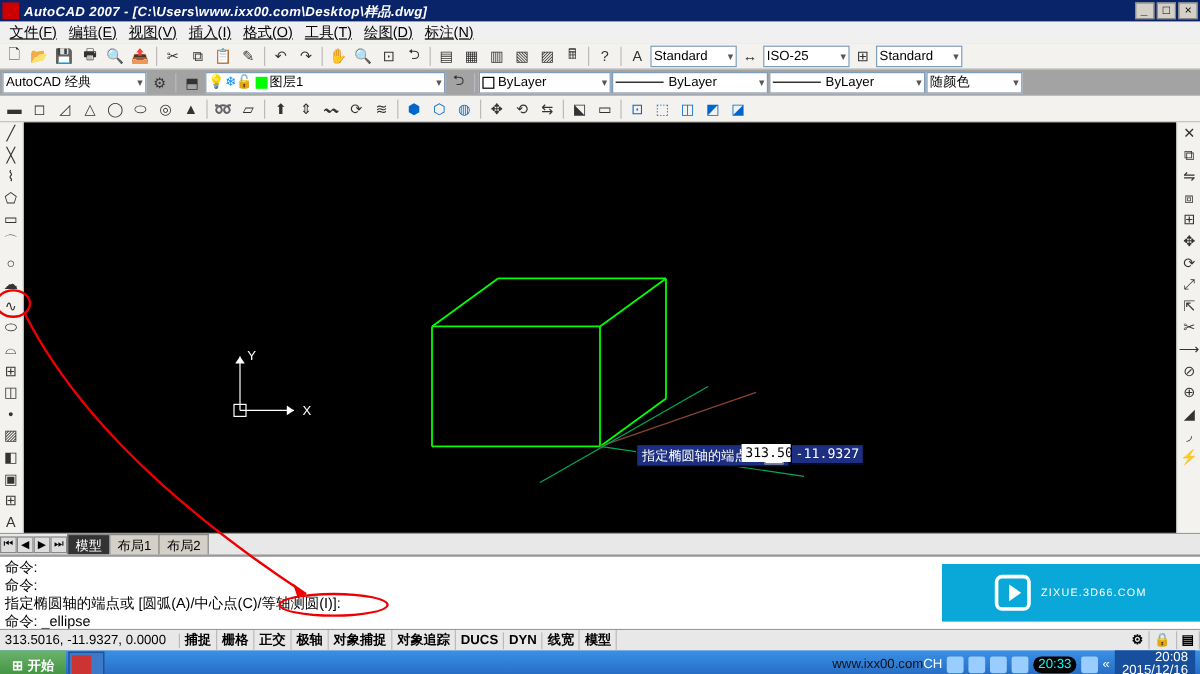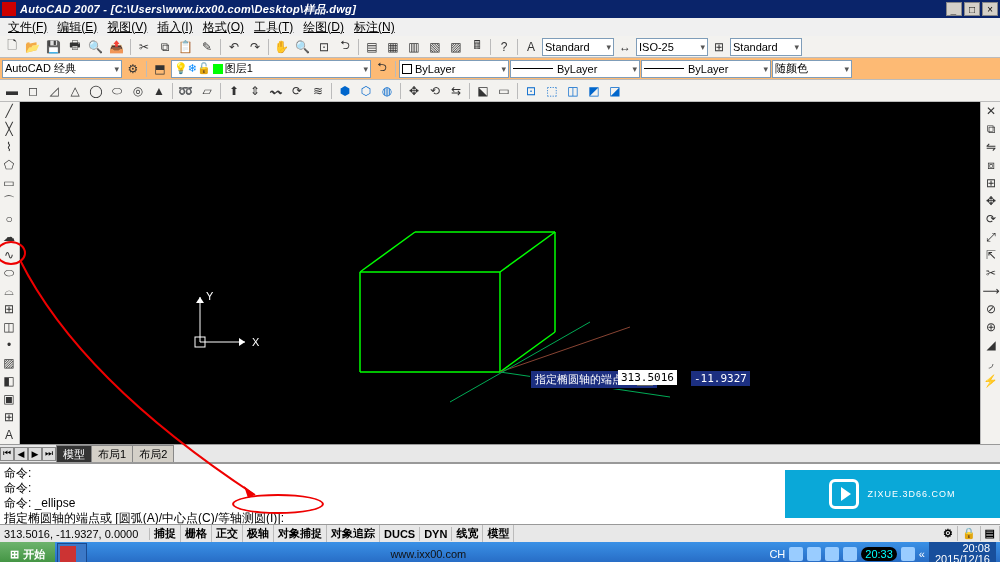--- a/index.html
+++ b/index.html
@@ -12,21 +12,21 @@
 
 .menubar { height: 18px; background: #f0f0f0; display: flex; align-items: center; padding: 0 4px; gap: 2px; font-size: 12px; }
 .menubar span { padding: 1px 4px; text-decoration: underline; }
 
 .toolbar { height: 22px; background: #f3f2ef; border-bottom: 1px solid #bbb; display: flex; align-items: center; padding: 0 2px; gap: 1px; }
 .tbtn { width: 20px; height: 18px; border: 1px solid transparent; display: flex; align-items: center; justify-content: center; font-size: 12px; color: #333; }
 .sep { width: 1px; height: 16px; background: #bbb; margin: 0 2px; }
 .combo { height: 18px; border: 1px solid #7f9db9; background: #fff; font-size: 11px; display: flex; align-items: center; padding: 0 2px; }
 .combo .arrow { margin-left: auto; font-size: 9px; color: #555; }
 
-.toolbar2 { height: 22px; background: #fdba74; border-bottom: 1px solid #bbb; display: flex; align-items: center; padding: 0 2px; gap: 1px; }
+.toolbar2 { height: 22px; background: #a3a3a3; border-bottom: 1px solid #bbb; display: flex; align-items: center; padding: 0 2px; gap: 1px; }
 .toolbar3 { height: 22px; background: #f3f2ef; border-bottom: 1px solid #bbb; display: flex; align-items: center; padding: 0 2px; gap: 1px; }
 
 .workspace { position: relative; height: 342px; display: flex; }
 .lefttools { width: 20px; background: #f3f2ef; border-right: 1px solid #bbb; display: flex; flex-direction: column; }
 .lefttools .tbtn { width: 18px; height: 18px; }
 .righttools { width: 20px; background: #f3f2ef; border-left: 1px solid #bbb; display: flex; flex-direction: column; }
 .canvas { flex: 1; background: #000; position: relative; }
 
 .tabs { height: 18px; background: #e8e8e8; display: flex; align-items: center; border-top: 1px solid #999; font-size: 11px; }
 .tabs .nav { width: 14px; height: 14px; border: 1px solid #888; background: #ddd; display: flex; align-items: center; justify-content: center; font-size: 9px; }
@@ -35,21 +35,21 @@
 
 .cmdarea { height: 62px; background: #fff; border-top: 2px solid #999; font-family: "SimSun", monospace; font-size: 12px; overflow: hidden; padding: 1px 4px; position: relative; }
 .cmdarea .line { height: 15px; }
 
 .statusbar { height: 18px; background: #e8e8e8; border-top: 1px solid #999; display: flex; align-items: center; font-size: 11px; }
 .statusbar .coord { width: 150px; padding-left: 4px; border-right: 1px solid #bbb; }
 .statusbar .sb { padding: 1px 4px; border-right: 1px solid #bbb; font-weight: bold; }
 
 .taskbar { height: 24px; background: linear-gradient(#3a91e6,#2466c0); display: flex; align-items: center; color: #fff; font-size: 11px; }
 .taskbar .start { height: 24px; padding: 0 10px; background: linear-gradient(#6db36d,#3c8f3c); display: flex; align-items: center; font-weight: bold; gap: 4px; }
-.taskbar .urlcenter { flex: 1; text-align: center; color: #111; }
+.taskbar .urlcenter { flex: 1; text-align: right; color: #111; }
 .taskbar .tray { display: flex; align-items: center; gap: 4px; padding-right: 4px; }
 .tray .tbic { width: 14px; height: 14px; background: #9cf; border-radius: 2px; }
 .tray .clock { background: #184f9c; padding: 1px 6px; text-align: right; line-height: 11px; }
 
 .tooltip { position: absolute; background: #1c2f80; color: #fff; border: 1px solid #000; padding: 1px 4px; font-size: 11px; }
 .coordbox { position: absolute; background: #fff; color: #000; font-size: 11px; padding: 1px 3px; font-family: monospace; }
 .coordbox2 { position: absolute; background: #1c2f80; color: #fff; font-size: 11px; padding: 1px 3px; font-family: monospace; border: 1px solid #000; }
 
 .annot-circle { position: absolute; border: 2px solid #e00; border-radius: 50%; }
 .annot-arrow { position: absolute; pointer-events: none; }
@@ -259,21 +259,21 @@
       </g>
 
       <g>
         <line class="constr" x1="470" y1="270" x2="640" y2="295" stroke="#0a5"></line>
         <line class="constr" x1="470" y1="270" x2="600" y2="225" stroke="#843"></line>
         <line class="constr" x1="420" y1="300" x2="560" y2="220" stroke="#0a5"></line>
       </g>
     </svg>
     <div class="tooltip" style="left:510px; top:268px"><span>指定椭圆轴的端点或</span> <span style="background:#fff;color:#000;padding:0 2px;border:1px solid #666">◧</span></div>
     <div class="coordbox" style="left:598px; top:268px">313.5016</div>
-    <div class="coordbox2" style="left:670px; top:268px">-11.9327</div>
+    <div class="coordbox2" style="left:639px; top:268px">-11.9327</div>
   </div>
 
   <div class="righttools">
     <div class="tbtn">✕</div>
     <div class="tbtn">⧉</div>
     <div class="tbtn">⇋</div>
     <div class="tbtn">⧈</div>
     <div class="tbtn">⊞</div>
     <div class="tbtn">✥</div>
     <div class="tbtn">⟳</div>
@@ -295,22 +295,22 @@
   <div class="nav">▶</div>
   <div class="nav">⏭</div>
   <div class="tab active">模型</div>
   <div class="tab">布局1</div>
   <div class="tab">布局2</div>
 </div>
 
 <div class="cmdarea">
   <div class="line">命令:</div>
   <div class="line">命令:</div>
+  <div class="line">指定椭圆轴的端点或 [圆弧(A)/中心点(C)/等轴测圆(I)]:</div>
   <div class="line">命令: _ellipse</div>
-  <div class="line">指定椭圆轴的端点或 [圆弧(A)/中心点(C)/等轴测圆(I)]:</div>
 </div>
 
 <div class="statusbar">
   <div class="coord">313.5016, -11.9327, 0.0000</div>
   <div class="sb">捕捉</div>
   <div class="sb">栅格</div>
   <div class="sb">正交</div>
   <div class="sb">极轴</div>
   <div class="sb">对象捕捉</div>
   <div class="sb">对象追踪</div>

